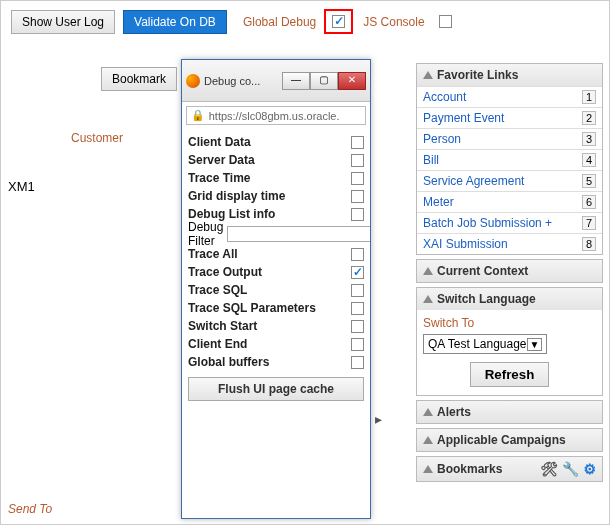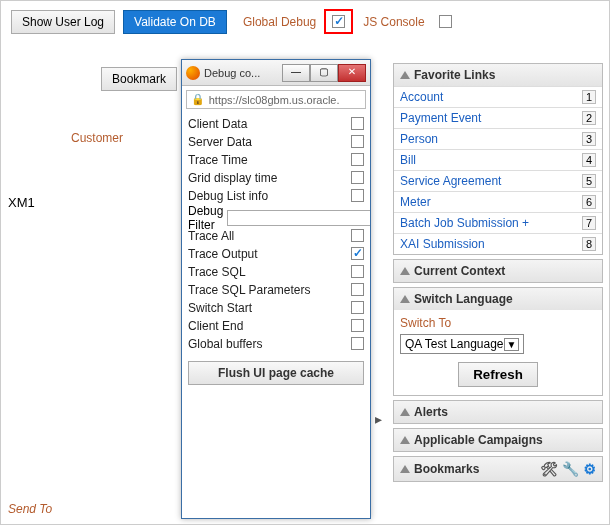--- a/index.html
+++ b/index.html
@@ -72,21 +72,21 @@
   .left-link1 {
     position: absolute;
     left: 70px;
     top: 130px;
     color: #b45c2e;
     font-size: 12px;
   }
   .left-text1 {
     position: absolute;
     left: 7px;
-    top: 194px;
+    top: 178px;
     font-size: 13px;
   }
   .sendto {
     position: absolute;
     left: 7px;
     bottom: 8px;
     color: #b45c2e;
     font-size: 12px;
     font-style: italic;
   }
@@ -107,21 +107,21 @@
     height: 460px;
     border: 1px solid #3a6ea5;
     background: #fff;
     box-shadow: 0 0 6px rgba(0,0,0,0.3);
     display: flex;
     flex-direction: column;
   }
   .win-titlebar {
     background: linear-gradient(#f7f7f7, #e2e2e2);
     border-bottom: 1px solid #bbb;
-    height: 26px;
+    height: 42px;
     display: flex;
     align-items: center;
     padding: 0 4px;
   }
   .ff-icon {
     width: 14px; height: 14px;
     border-radius: 50%;
     background: radial-gradient(circle at 30% 30%, #ffae00, #e04400);
     margin-right: 4px;
   }
@@ -150,22 +150,23 @@
   .lock-icon { margin-right: 4px; color: #888; font-size: 11px; }
   .debug-body {
     flex: 1;
     padding: 4px 6px;
     font-size: 12px;
     overflow: hidden;
   }
   .debug-row {
     display: flex;
     justify-content: space-between;
-    align-items: flex-start;
+    align-items: center;
     height: 18px;
+    font-weight: bold;
   }
   .debug-row .dlabel { color: #222; }
   .debug-filter-row { display: flex; align-items: center; height: 22px; gap:4px;}
   .debug-filter-input {
     flex:1; border:1px solid #aaa; height:16px; font-size:11px;
   }
   .flush-btn {
     margin-top: 6px;
     padding: 4px 6px;
     border: 1px solid #aaa;
@@ -175,21 +176,21 @@
     text-align: center;
     font-weight: bold;
     color: #333;
   }
 
   
   .sidebar {
     position: absolute;
     right: 6px;
     top: 62px;
-    width: 210px;
+    width: 187px;
     font-size: 12px;
   }
   .panel {
     border: 1px solid #bbb;
     margin-bottom: 4px;
     background: #fff;
   }
   .panel-header {
     background: linear-gradient(#f4f4f4, #e4e4e4);
     padding: 4px 6px;

